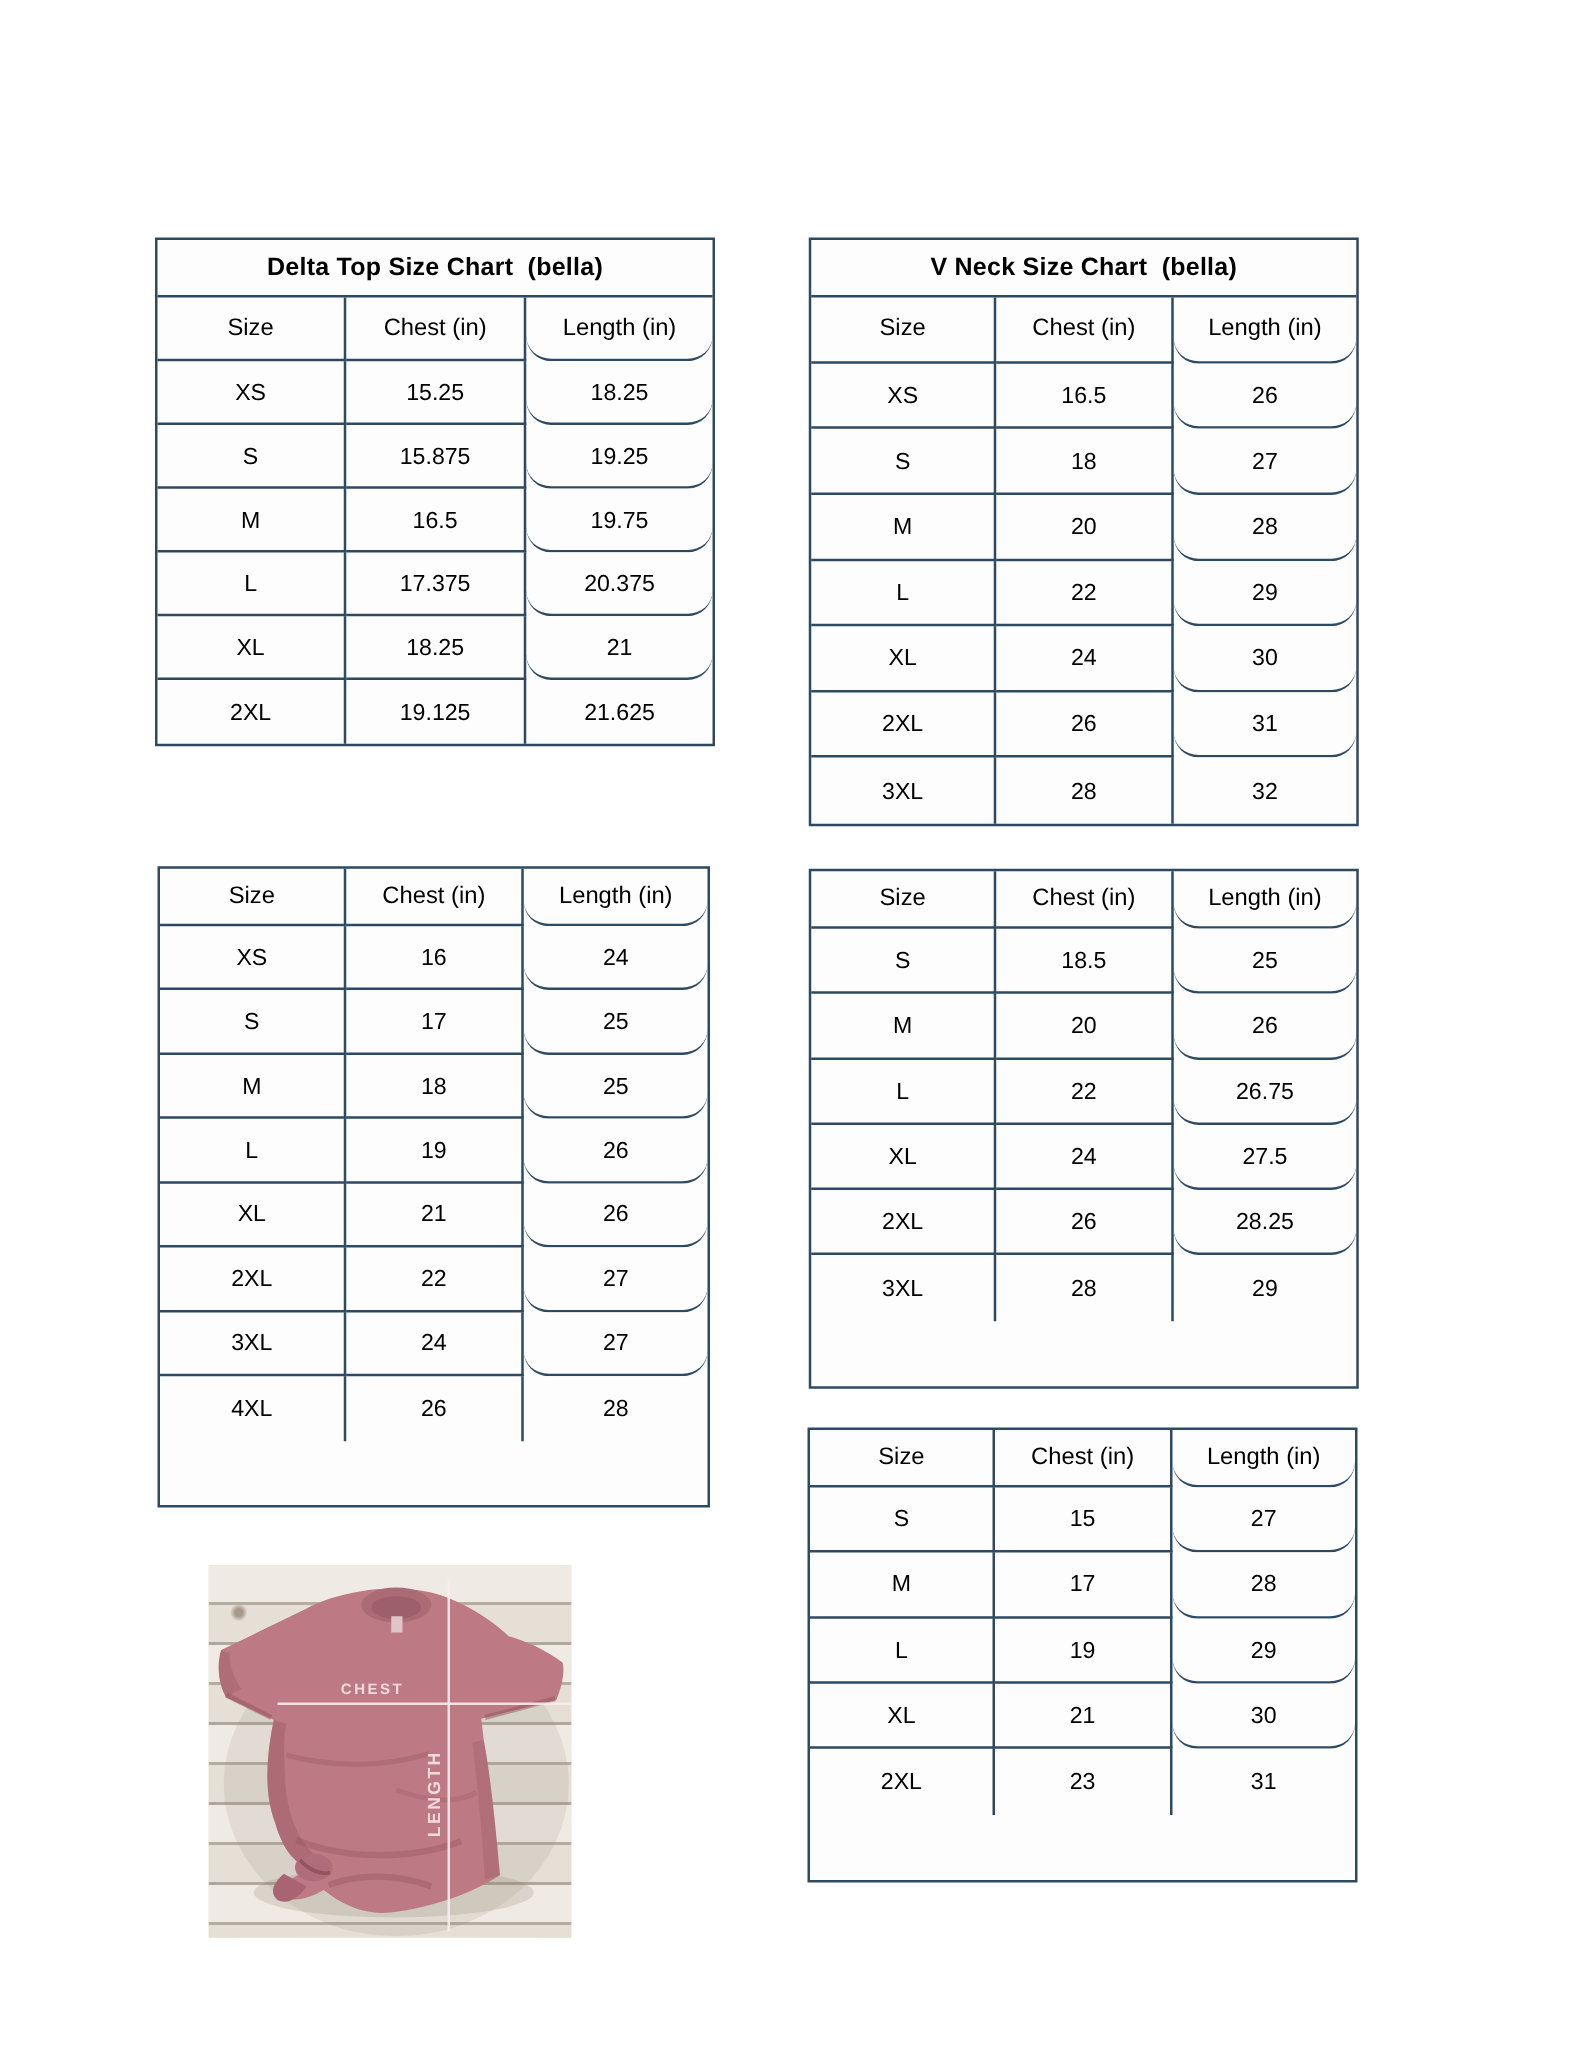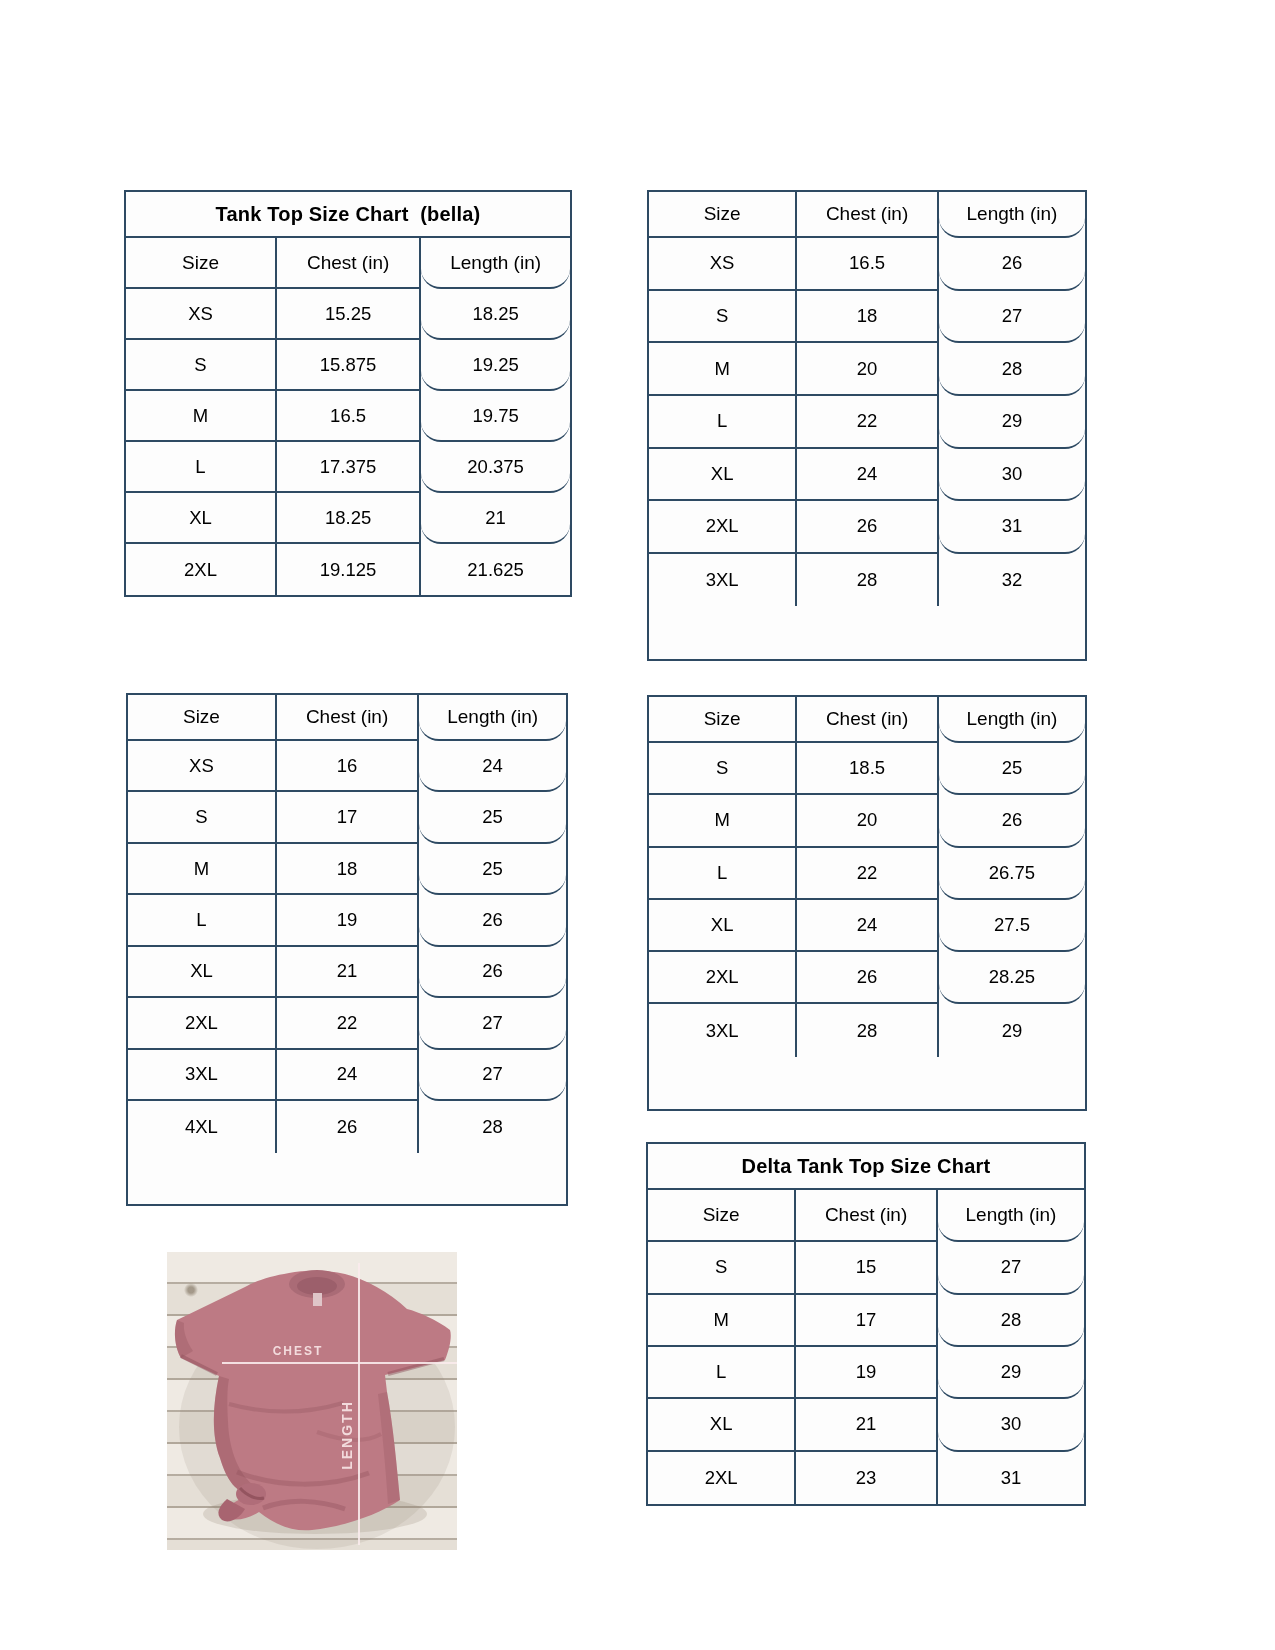--- a/index.html
+++ b/index.html
@@ -67,21 +67,21 @@
     font-size:14px;font-weight:bold;letter-spacing:2px;
     color:rgba(246,224,226,.95);text-align:center;line-height:16px;
   }
 </style>
 </head>
 <body>
 
 <div class="sheet">
 
   <div id="tbl-tank-top" class="size-table" style="grid-template-rows: 46px repeat(7, 1fr);">
-      <div class="cell title-cell">Tank Top Size Chart  (bella)</div>
+      <div class="cell title-cell">Delta Top Size Chart  (bella)</div>
       <div class="cell header-cell">Size</div>
       <div class="cell header-cell">Chest (in)</div>
       <div class="cell header-cell last-col">Length (in)</div>
       <div class="cell data-cell">XS</div>
       <div class="cell data-cell">15.25</div>
       <div class="cell data-cell last-col">18.25</div>
       <div class="cell data-cell">S</div>
       <div class="cell data-cell">15.875</div>
       <div class="cell data-cell last-col">19.25</div>
       <div class="cell data-cell">M</div>
@@ -92,20 +92,21 @@
       <div class="cell data-cell last-col">20.375</div>
       <div class="cell data-cell">XL</div>
       <div class="cell data-cell">18.25</div>
       <div class="cell data-cell last-col">21</div>
       <div class="cell data-cell last-row">2XL</div>
       <div class="cell data-cell last-row">19.125</div>
       <div class="cell data-cell last-col last-row">21.625</div>
     </div>
 
   <div id="tbl-v-neck" class="size-table" style="grid-template-rows: 46px repeat(8, 1fr);">
+      <div class="cell title-cell">V Neck Size Chart  (bella)</div>
       <div class="cell header-cell">Size</div>
       <div class="cell header-cell">Chest (in)</div>
       <div class="cell header-cell last-col">Length (in)</div>
       <div class="cell data-cell">XS</div>
       <div class="cell data-cell">16.5</div>
       <div class="cell data-cell last-col">26</div>
       <div class="cell data-cell">S</div>
       <div class="cell data-cell">18</div>
       <div class="cell data-cell last-col">27</div>
       <div class="cell data-cell">M</div>
@@ -173,21 +174,20 @@
       <div class="cell data-cell last-col">27.5</div>
       <div class="cell data-cell">2XL</div>
       <div class="cell data-cell">26</div>
       <div class="cell data-cell last-col">28.25</div>
       <div class="cell data-cell last-row">3XL</div>
       <div class="cell data-cell last-row">28</div>
       <div class="cell data-cell last-col last-row">29</div>
     </div>
 
   <div id="tbl-delta" class="size-table" style="grid-template-rows: 46px repeat(6, 1fr);">
-      <div class="cell title-cell">Delta Tank Top Size Chart</div>
       <div class="cell header-cell">Size</div>
       <div class="cell header-cell">Chest (in)</div>
       <div class="cell header-cell last-col">Length (in)</div>
       <div class="cell data-cell">S</div>
       <div class="cell data-cell">15</div>
       <div class="cell data-cell last-col">27</div>
       <div class="cell data-cell">M</div>
       <div class="cell data-cell">17</div>
       <div class="cell data-cell last-col">28</div>
       <div class="cell data-cell">L</div>

